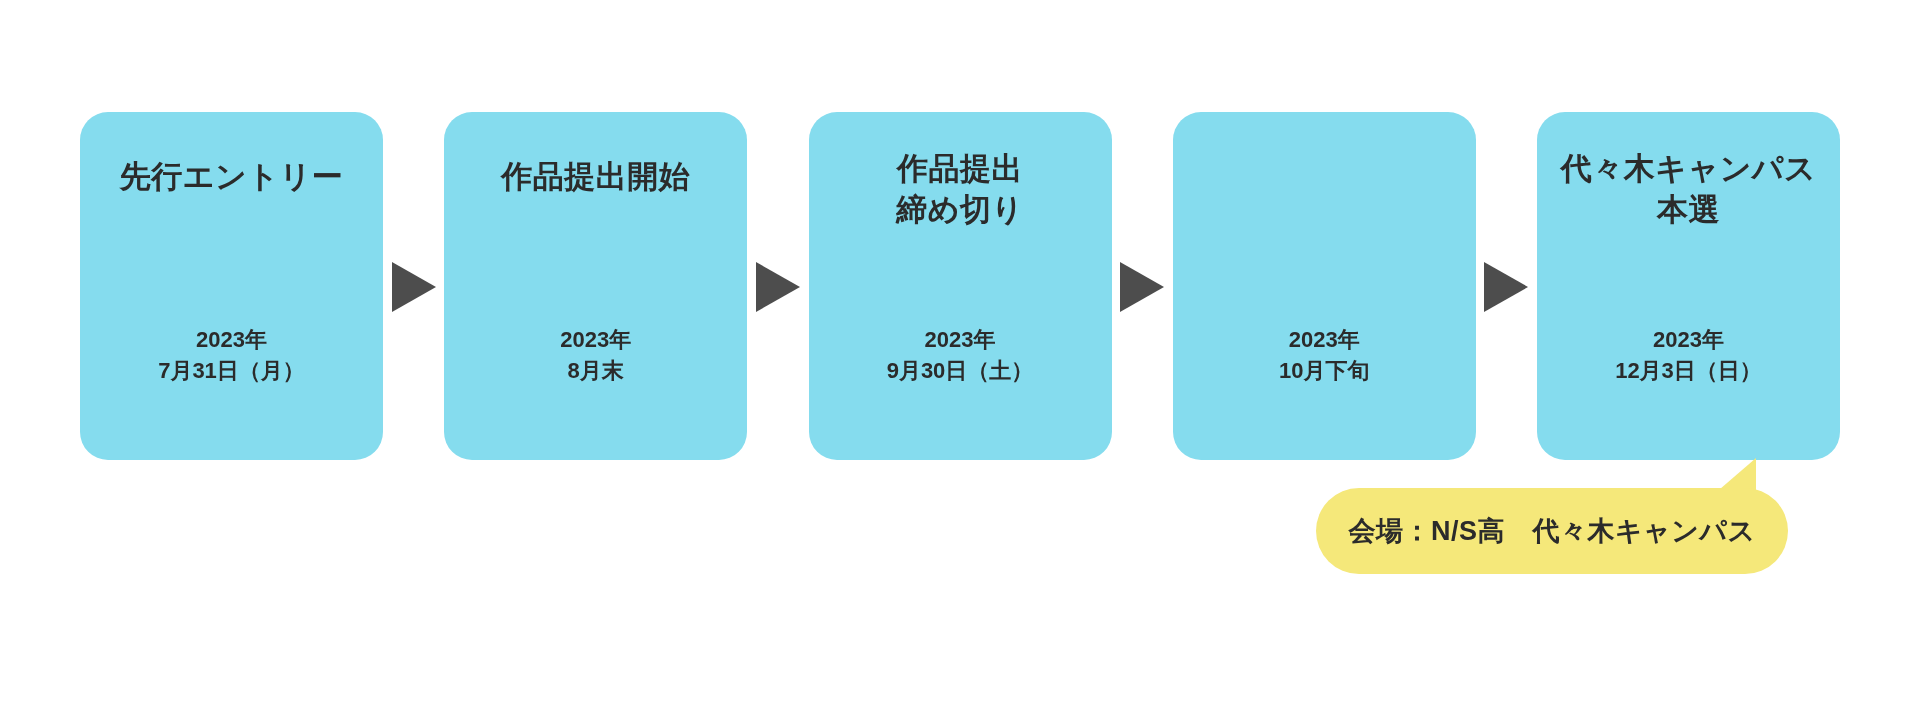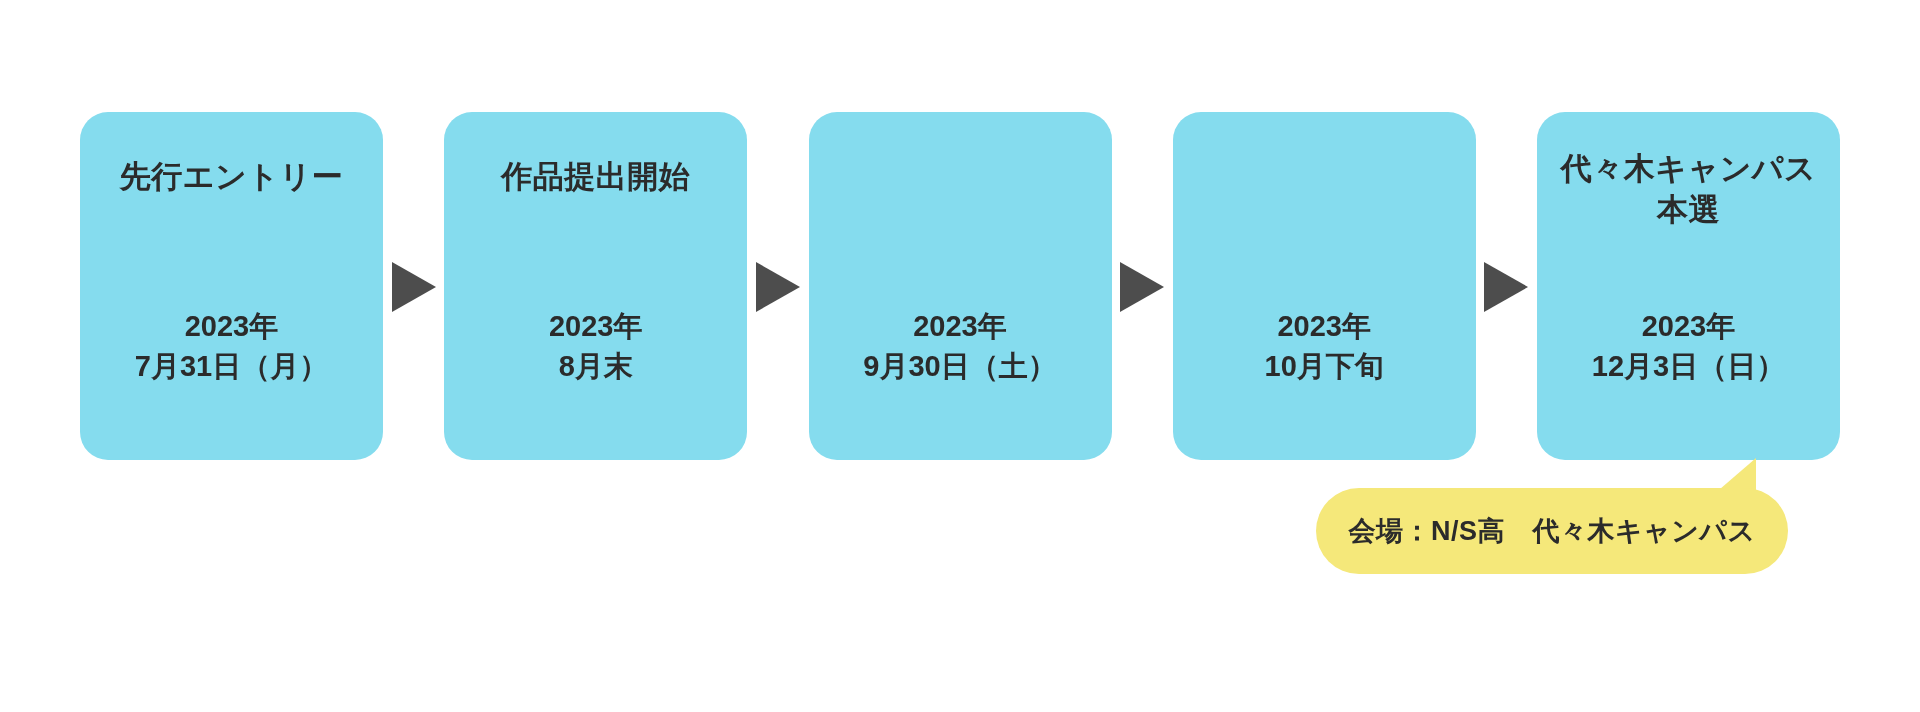--- a/index.html
+++ b/index.html
@@ -55,21 +55,21 @@
     line-height: 1.33;
     color: #2b2b2b;
     text-align: center;
     letter-spacing: 0.5px;
     white-space: pre-line;
   }
 
   .step-date {
     margin-top: auto;
     margin-bottom: 74px;
-    font-size: 29px;
+    font-size: 22px;
     font-weight: bold;
     line-height: 1.38;
     color: #2b2b2b;
     text-align: center;
     letter-spacing: 0px;
     white-space: pre-line;
   }
 
   
   .step-box.two-line .step-title { margin-top: 36px; }
@@ -150,20 +150,22 @@
       <div class="step-title">作品提出開始</div>
       <div class="step-date">2023年
 8月末</div>
     </div>
 
     <div class="arrow-gap">
       <div class="arrow-icon"></div>
     </div>
 
     <div class="step-box two-line">
+      <div class="step-title">作品提出
+締め切り</div>
       <div class="step-date">2023年
 9月30日（土）</div>
     </div>
 
     <div class="arrow-gap">
       <div class="arrow-icon"></div>
     </div>
 
     <div class="step-box two-line">
       <div class="step-date">2023年

